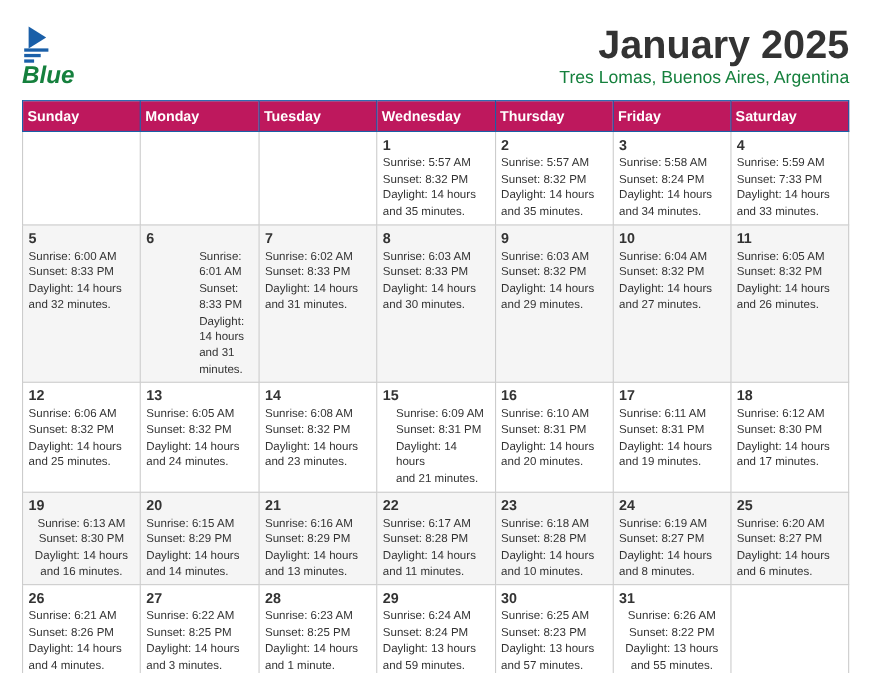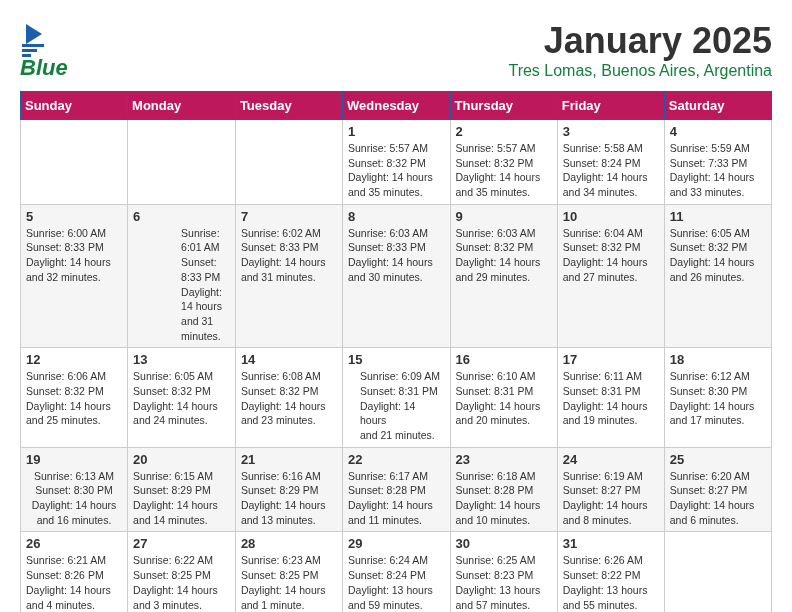--- a/index.html
+++ b/index.html
@@ -328,21 +328,21 @@
         </td>
         <td>
           <span class="day-num">30</span>
           <div class="day-info" style="white-space: pre-line;">Sunrise: 6:25 AM
 Sunset: 8:23 PM
 Daylight: 13 hours
 and 57 minutes.</div>
         </td>
         <td>
           <span class="day-num">31</span>
-          <div class="day-info" style="white-space: pre-line;">Sunrise: 6:26 AM
+          <div class="day-info" style="white-space: pre-line; text-align: center;">Sunrise: 6:26 AM
 Sunset: 8:22 PM
 Daylight: 13 hours
 and 55 minutes.</div>
         </td>
         <td class="empty"></td>
       </tr>
     </tbody>
 </table>
 
 </body></html>

